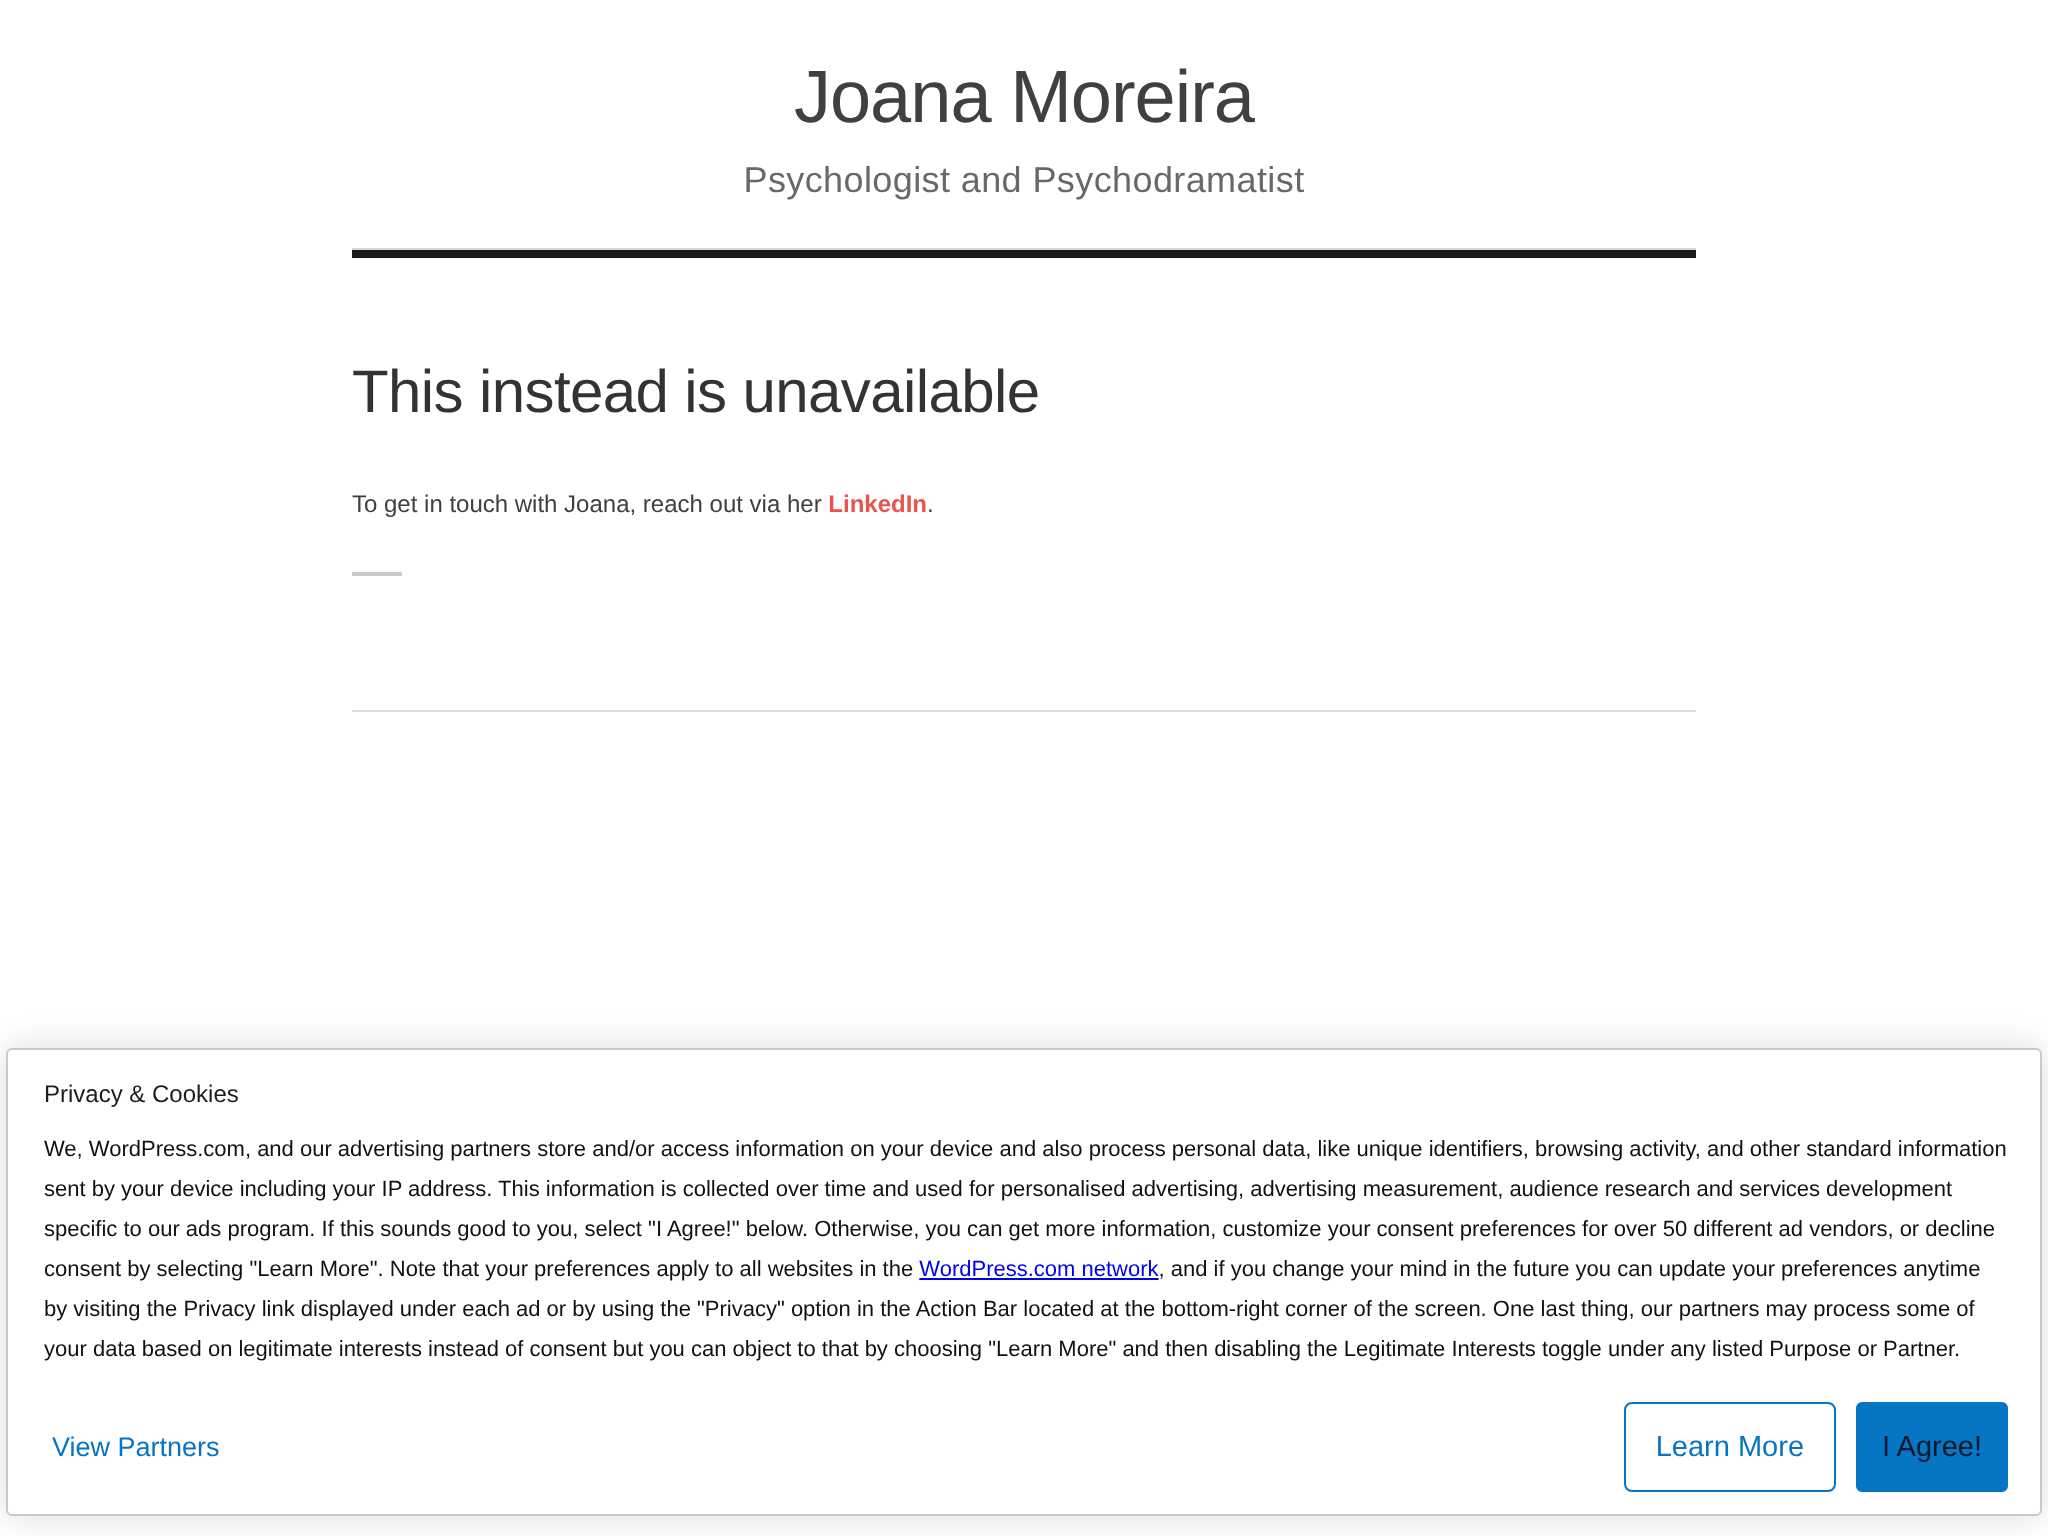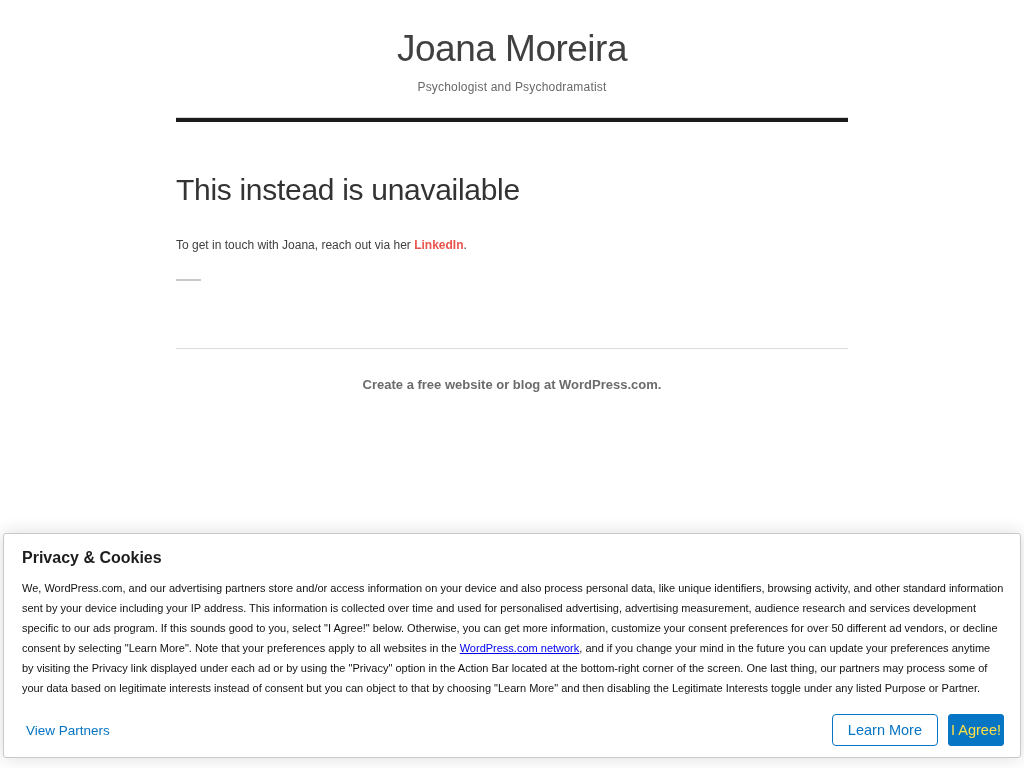--- a/index.html
+++ b/index.html
@@ -24,21 +24,21 @@
     font-size: 37px;
     font-weight: 400;
     color: #404040;
     letter-spacing: -0.5px;
     text-decoration: none;
     line-height: 1.15;
     cursor: pointer;
   }
   .site-tagline {
     margin-top: 9px;
-    font-size: 12px;
+    font-size: 18px;
     color: #686868;
     letter-spacing: 0.2px;
   }
   .header-rule {
     margin-top: 23px;
     border-top: 1px solid #d6d6d6;
     height: 3px;
     border-bottom: 4px solid #1b1b1b;
   }
 
@@ -89,22 +89,22 @@
   .cookie-banner {
     position: absolute;
     left: 3px; right: 3px; bottom: 10px;
     background: #ffffff;
     border: 1px solid #c9c9c9;
     border-radius: 3px;
     box-shadow: 0 0 18px rgba(0,0,0,0.14);
     padding: 15px 16px 11px 18px;
   }
   .cookie-title {
-    font-size: 16px;
-    font-weight: 700;
+    font-size: 12px;
+    font-weight: 400;
     color: #1d1d1f;
   }
   .cookie-body {
     margin-top: 11px;
     font-size: 11px;
     line-height: 20px;
     color: #111111;
     max-width: 990px;
   }
   .cookie-body-link {
@@ -122,36 +122,36 @@
     font-size: 13.5px;
     color: #0675c4;
     text-decoration: none;
     margin-left: 4px;
     cursor: pointer;
   }
   .cookie-buttons { display: flex; align-items: center; gap: 10px; }
   .btn {
     font-family: "Liberation Sans", sans-serif;
     font-size: 14.5px;
-    height: 32px;
+    height: 45px;
     cursor: pointer;
   }
   .btn-outline {
     background: #ffffff;
     color: #0675c4;
     border: 1.5px solid #0675c4;
     border-radius: 4px;
     padding: 0 15px;
   }
   .btn-solid {
     background: #0675c4;
-    color: #fde047;
+    color: #0f172a;
     border: 1px solid #0675c4;
     border-radius: 3px;
-    padding: 0 2px;
+    padding: 0 12px;
   }
 </style>
 </head>
 <body>
 
 <div class="site">
 
   <header class="site-header">
     <a class="site-title">Joana Moreira</a>
     <div class="site-tagline">Psychologist and Psychodramatist</div>
@@ -160,23 +160,20 @@
 
   <main>
     <h1 class="entry-title">This instead is unavailable</h1>
 
     <p class="entry-text"><span>To get in touch with Joana, reach out via her </span><a class="linkedin-link">LinkedIn</a><span>.</span></p>
 
     <div class="short-divider"></div>
     <div class="content-bottom-divider"></div>
   </main>
 
-  <footer class="site-footer">
-    <a class="site-credit">Create a free website or blog at WordPress.com.</a>
-  </footer>
 
 </div>
 
 <div class="cookie-banner">
   <div class="cookie-title">Privacy &amp; Cookies</div>
 
   <p class="cookie-body"><span>We, WordPress.com, and our advertising partners store and/or access information on your device and also process personal data, like unique identifiers, browsing activity, and other standard information sent by your device including your IP address. This information is collected over time and used for personalised advertising, advertising measurement, audience research and services development specific to our ads program. If this sounds good to you, select "I Agree!" below. Otherwise, you can get more information, customize your consent preferences for over 50 different ad vendors, or decline consent by selecting "Learn More". Note that your preferences apply to all websites in the </span><a class="cookie-body-link">WordPress.com network</a><span>, and if you change your mind in the future you can update your preferences anytime by visiting the Privacy link displayed under each ad or by using the "Privacy" option in the Action Bar located at the bottom-right corner of the screen. One last thing, our partners may process some of your data based on legitimate interests instead of consent but you can object to that by choosing "Learn More" and then disabling the Legitimate Interests toggle under any listed Purpose or Partner.</span></p>
 
   <div class="cookie-actions">
     <a class="view-partners">View Partners</a>

